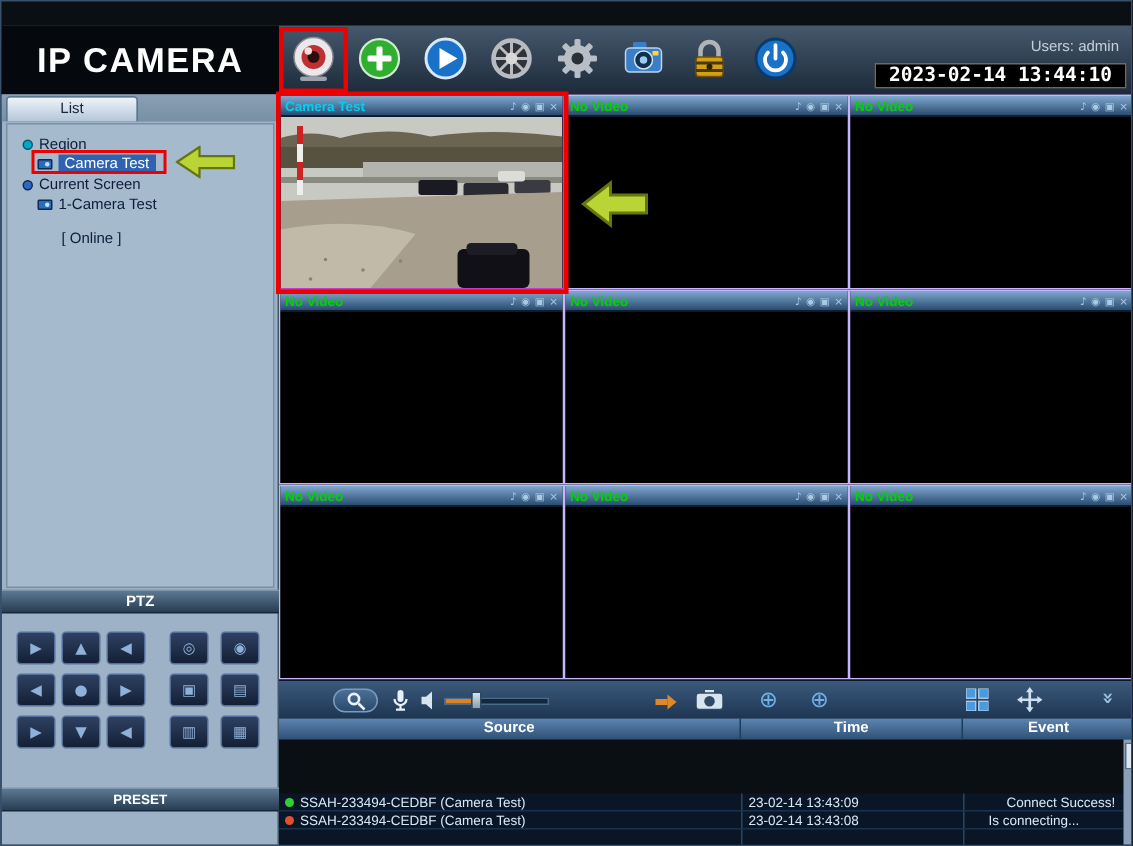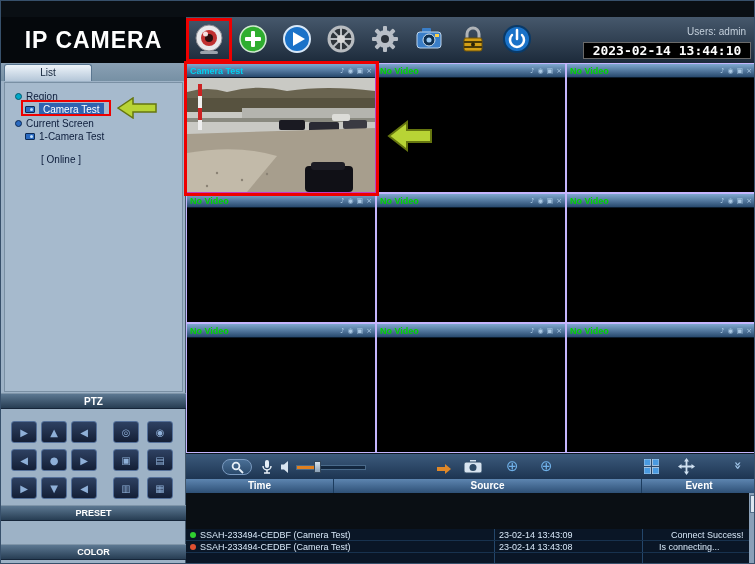--- a/index.html
+++ b/index.html
@@ -196,22 +196,21 @@
   <div class="ptzbtn" style="left:70px; top:448px;">▶</div>
   <div class="ptzbtn" style="left:112px; top:448px;">▣</div>
   <div class="ptzbtn" style="left:146px; top:448px;">▤</div>
 
   <div class="ptzbtn" style="left:10px; top:476px;">▶</div>
   <div class="ptzbtn" style="left:40px; top:476px;">▼</div>
   <div class="ptzbtn" style="left:70px; top:476px;">◀</div>
   <div class="ptzbtn" style="left:112px; top:476px;">▥</div>
   <div class="ptzbtn" style="left:146px; top:476px;">▦</div>
 
-  <div class="sidebar-bar abs" style="top:504px; font-size:9px;">PRESET</div>
-  <div class="sidebar-bar abs" style="top:543px; font-size:9px;">COLOR</div>
+  <div class="sidebar-bar abs" style="top:524px; font-size:9px;">PRESET</div>
 
   <div class="cell" id="cell0" style="left:185px; top:62px;">
     <div class="cell-head">
       <span class="cell-title t-act">Camera Test</span>
       <span class="cell-icons">
         <span class="ci">♪</span>
         <span class="ci">◉</span>
         <span class="ci">▣</span>
         <span class="ci">×</span>
       </span>
@@ -406,22 +405,22 @@
         <polygon points="8.5,0 6,3.5 11,3.5" fill="#cfe0f0"></polygon>
         <polygon points="8.5,17 6,13.5 11,13.5" fill="#cfe0f0"></polygon>
         <polygon points="0,8.5 3.5,6 3.5,11" fill="#cfe0f0"></polygon>
         <polygon points="17,8.5 13.5,6 13.5,11" fill="#cfe0f0"></polygon>
       </svg>
     </div>
     <div class="bb glyph" style="left:548px; top:4px; font-size:13px; font-weight:bold; color:#9fc4e8; transform:rotate(90deg);">»</div>
   </div>
 
   <div id="evt-head" class="abs">
+    <div class="eh" style="width:308px;">Source</div>
     <div class="eh" style="width:148px;">Time</div>
-    <div class="eh" style="width:308px;">Source</div>
     <div class="eh" style="width:114px; border-right:none;">Event</div>
   </div>
 
   <div id="evt-rows" class="abs">
     <div class="vline" style="left:308px;"></div>
     <div class="vline" style="left:456px;"></div>
 
     <div class="erow" style="top:0;">
       <span class="edot" style="background:#30d030;"></span>
       <span class="ecell" style="left:14px; width:290px;">SSAH-233494-CEDBF (Camera Test)</span>

